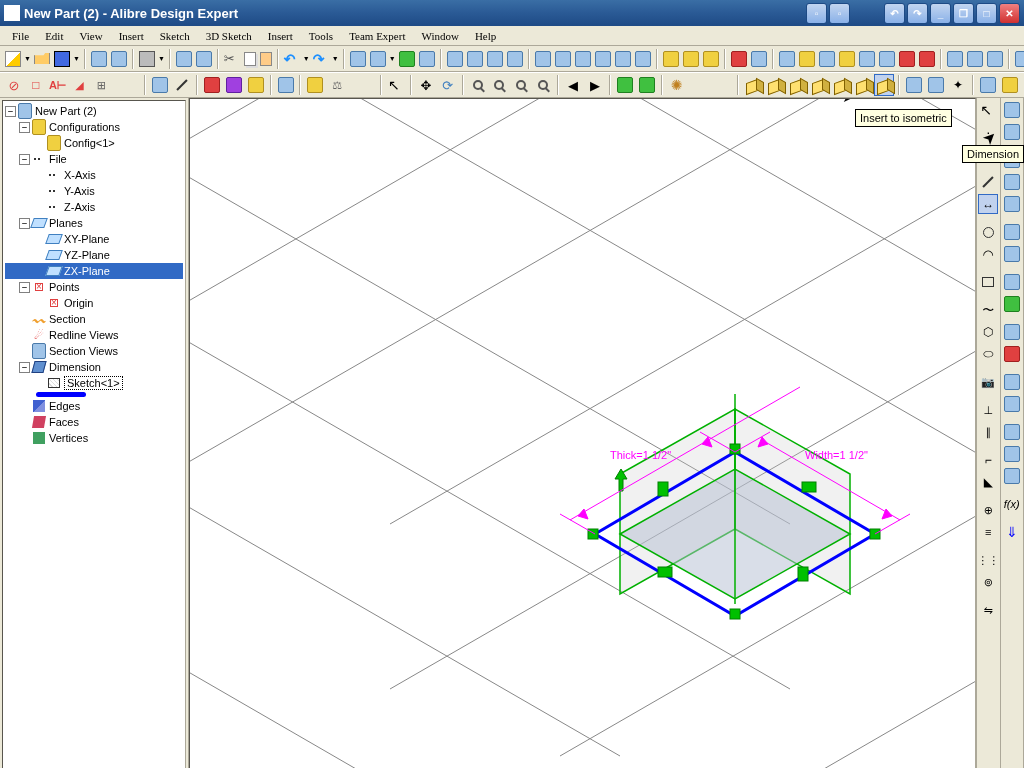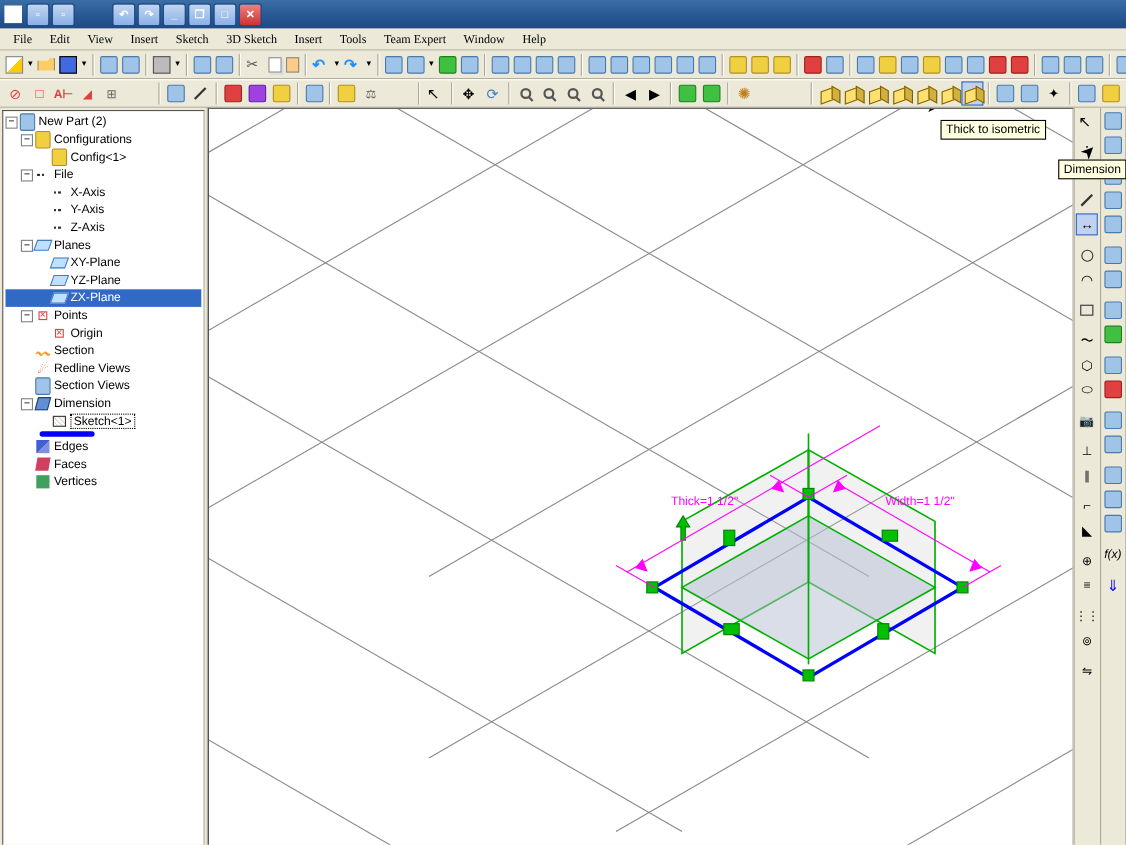--- a/index.html
+++ b/index.html
@@ -77,20 +77,21 @@
 .ico-edge { width:12px; height:12px; background: linear-gradient(135deg, #4060d0 50%, #8090e0 50%); }
 .ico-face { width:12px; height:12px; background:#d04060; transform: skewX(-10deg); }
 .ico-vert { width:12px; height:12px; background:#40a060; }
 .de-edges-bar { width:50px; height:5px; background:#0000ff; border-radius: 3px; margin-left: 4px; }
 </style>
 </head>
 <body>
 
 <div class="titlebar">
   <span class="titlebar-icon"></span>
+  <span class="titlebar-text">New Part (2) - Alibre Design Expert</span>
   <div class="titlebar-buttons">
     <div class="tbtn">▫</div>
     <div class="tbtn">▫</div>
     <div style="width:30px"></div>
     <div class="tbtn">↶</div>
     <div class="tbtn">↷</div>
     <div class="tbtn">_</div>
     <div class="tbtn">❐</div>
     <div class="tbtn">□</div>
     <div class="tbtn close">✕</div>
@@ -614,21 +615,21 @@
         <line x1="685" y1="435" x2="720" y2="415"></line>
         <line x1="545" y1="353" x2="580" y2="333"></line>
         <line x1="710" y1="421" x2="572" y2="341"></line>
         <polygon points="702,417 692,420 696,410" fill="#ff00ff"></polygon>
         <polygon points="578,345 568,348 572,338" fill="#ff00ff"></polygon>
       </g>
       <text x="420" y="360" fill="#ff00ff" font-size="13">Thick=1 1/2"</text>
       <text x="615" y="360" fill="#ff00ff" font-size="13">Width=1 1/2"</text>
     </svg>
 
-    <div class="tooltip" style="left:665px;top:10px">Thick to isometric</div>
+    <div class="tooltip" style="left:665px;top:10px">Insert to isometric</div>
     <div class="cursor-arrow" style="left:652px;top:-12px">➤</div>
   </div>
 
   <div class="right-toolbars">
     <div class="vtoolbar">
       <div class="tb-btn">
           <span class="ico ico-arrow">↖</span>
         </div>
       <div class="tb-btn">
           <span style="font-size:14px">·</span>

